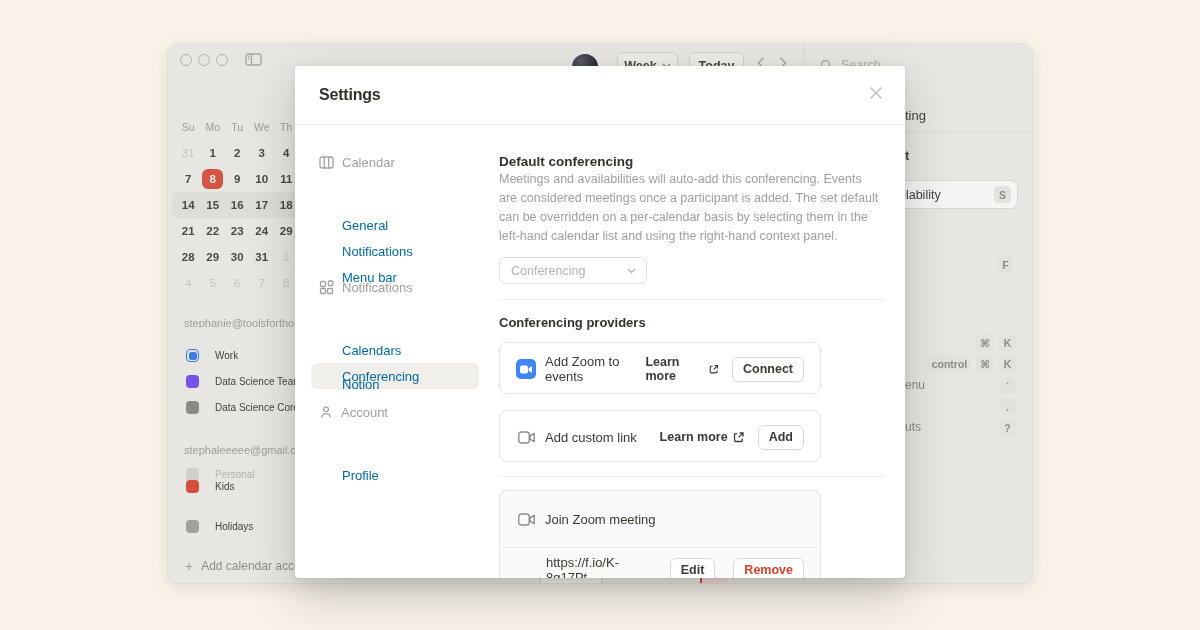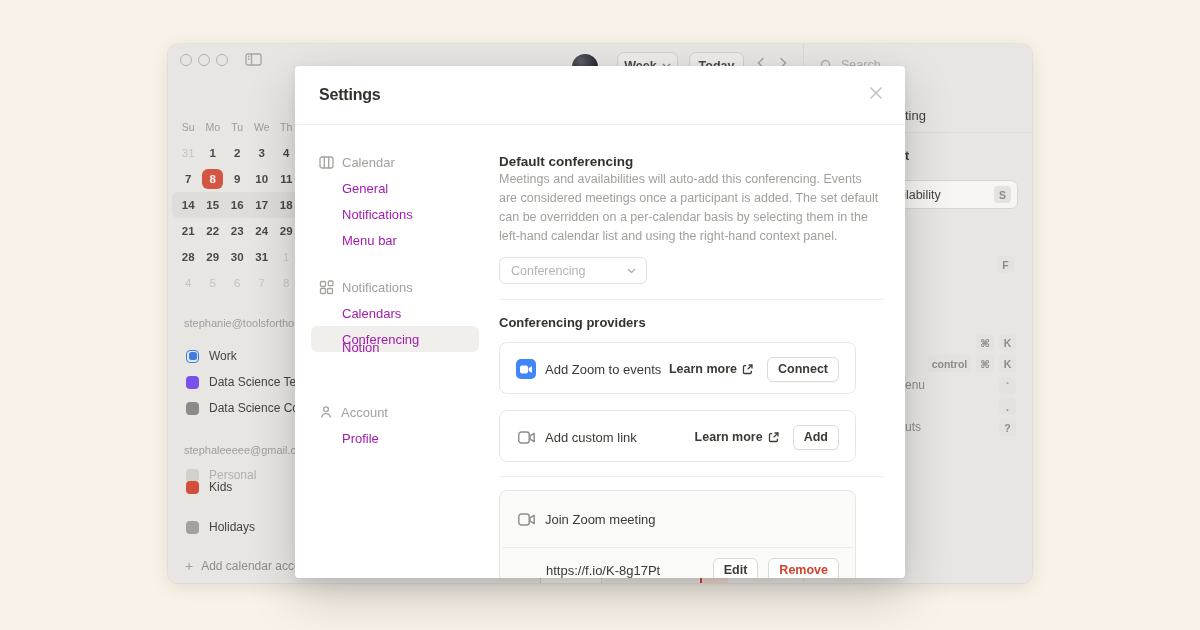--- a/index.html
+++ b/index.html
@@ -25,21 +25,21 @@
 
   
   .week-highlight { position:absolute; left:4px; top:148px; width:182px; height:26px; background:#e2e0dc; border-radius:6px 0 0 6px; }
   .mini-cal { position:absolute; left:8px; top:70px; display:grid; grid-template-columns:repeat(5,24.5px); grid-auto-rows:26px; justify-items:center; align-items:center; }
   .mc-h { font-size:10.5px; color:#a09e9b; font-weight:400; }
   .mc-cell { font-size:11.5px; color:#4b4a45; font-weight:600; }
   .mc-cell.muted { color:#c9c7c3; font-weight:500; }
   .today-badge { width:21px; height:20px; border-radius:6px; background:#d65745; color:#fcf2ec; display:flex; align-items:center; justify-content:center; }
 
   .account-email { position:absolute; left:16px; font-size:11px; color:#a3a09c; white-space:nowrap; }
-  .cal-row { position:absolute; left:18px; display:flex; align-items:center; gap:10px; font-size:12px; color:#454440; font-weight:500; white-space:nowrap; }
+  .cal-row { position:absolute; left:18px; display:flex; align-items:center; gap:16px; font-size:10px; color:#454440; font-weight:500; white-space:nowrap; }
   .cal-row.muted-row { color:#b5b3af; }
   .cal-icon { width:13px; height:13px; border-radius:4px; flex:0 0 auto; position:relative; }
   .cal-icon.ring { border:1.5px solid #3e7ce8; background:transparent; }
   .cal-icon.ring::after { content:""; position:absolute; inset:1.5px; background:#3e7ce8; border-radius:2.5px; }
   .ci-team { background:#7a52ee; } .ci-core { background:#8e8c89; }
   .ci-personal { background:#d5d3cf; } .ci-kids { background:#d6503c; } .ci-holidays { background:#a5a3a0; }
   .add-account { position:absolute; left:17px; top:515px; display:flex; align-items:center; gap:8px; font-size:12px; color:#918f8b; }
   .plus-glyph { font-size:14px; line-height:1; color:#a3a19c; }
 
   
@@ -73,44 +73,44 @@
 
   
   .modal { position:absolute; left:295px; top:66px; width:610px; height:512px; background:#fff; border-radius:4px; overflow:hidden;
     box-shadow:0 18px 50px rgba(0,0,0,.18), 0 2px 10px rgba(0,0,0,.08); z-index:10; }
   .modal-title { position:absolute; left:24px; top:20px; font-size:16px; font-weight:700; color:#32312b; letter-spacing:-.2px; }
   .modal-close { position:absolute; right:20px; top:18px; width:18px; height:18px; display:flex; align-items:center; justify-content:center; cursor:pointer; }
   .modal-divider { position:absolute; left:0; right:0; top:58px; height:1px; background:#f0eeeb; }
 
   .nav-row { position:absolute; height:26px; display:flex; align-items:center; }
   .nav-hdr { left:24px; gap:8px; font-size:13px; color:#a3a19c; }
-  .nav-item { left:47px; font-size:13px; color:#a21caf; font-weight:500; cursor:pointer; }
+  .nav-item { left:47px; font-size:13px; color:#0369a1; font-weight:500; cursor:pointer;margin-top:37px; }
   .nav-item.selected { left:16px; width:168px; background:#f1efec; border-radius:6px; padding-left:31px; }
 
   .content-heading { position:absolute; left:204px; font-size:13.5px; font-weight:700; color:#33322c; }
   .content-desc { position:absolute; left:204px; top:104px; width:382px; font-size:12.5px; line-height:19px; color:#a2a09b; }
   .select-box { position:absolute; left:204px; top:191px; width:148px; height:27px; border:1px solid #e3e1de; border-radius:6px;
     display:flex; align-items:center; justify-content:space-between; padding:0 10px 0 11px; font-size:12.5px; color:#b6b4b0; background:#fff; }
   .content-divider { position:absolute; left:204px; width:385px; height:1px; background:#eeedea; }
 
-  .card { position:absolute; left:204px; width:357px; border:1px solid #e8e6e2; border-radius:8px; background:#fff; overflow:hidden; }
+  .card { position:absolute; left:204px; width:322px; border:1px solid #e8e6e2; border-radius:8px; background:#fff; overflow:hidden; }
   .card-row { display:flex; align-items:center; padding:0 16px; height:52px; }
   .zoom-icon { width:20px; height:20px; border-radius:5px; background:#4086f8; display:flex; align-items:center; justify-content:center; flex:0 0 auto; }
   .cam-icon { display:flex; flex:0 0 auto; width:20px; justify-content:center; }
   .card-label { margin-left:9px; font-size:13px; font-weight:500; color:#3b3a34; }
   .learn-more { margin-left:auto; display:flex; align-items:center; gap:5px; font-size:12.5px; font-weight:600; color:#3b3a34; cursor:pointer; }
   .action-btn { margin-left:14px; height:25px; padding:0 10px; border:1px solid #dcdad6; border-radius:6px; background:#fff;
     font-size:12.5px; font-weight:600; color:#3b3a34; display:flex; align-items:center; box-shadow:0 1px 1px rgba(0,0,0,.03); cursor:pointer; }
   .card-join { background:#fafaf8; }
   .card-join .card-row.hdr { height:56px; }
   .inner-divider { height:1px; background:#edebe8; margin:0 2px; }
   .url-row { display:flex; align-items:center; padding:0 16px 0 46px; height:44px; }
   .url-text { font-size:13px; font-weight:500; color:#3b3a34; }
   .url-actions { margin-left:auto; display:flex; gap:6px; }
-  .url-actions .action-btn { margin-left:4px; }
+  .url-actions .action-btn { margin-left:12px; }
   .btn-remove { color:#d0442e; }
 </style>
 </head>
 <body>
 
 <div class="app-window">
 
   <div class="titlebar-controls">
     <span class="traffic"></span>
     <span class="traffic"></span>

